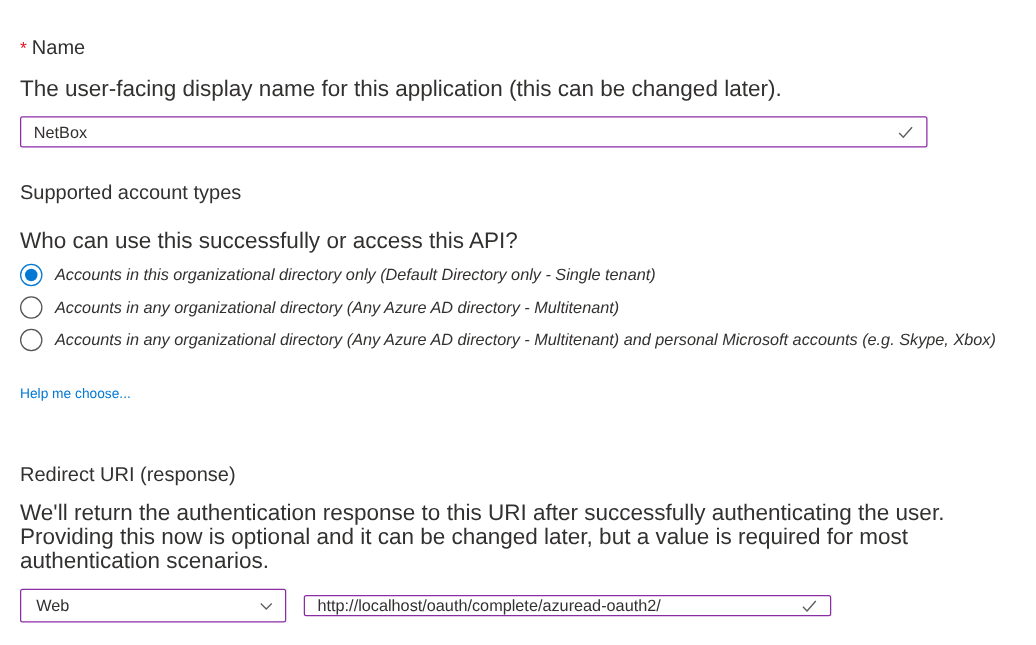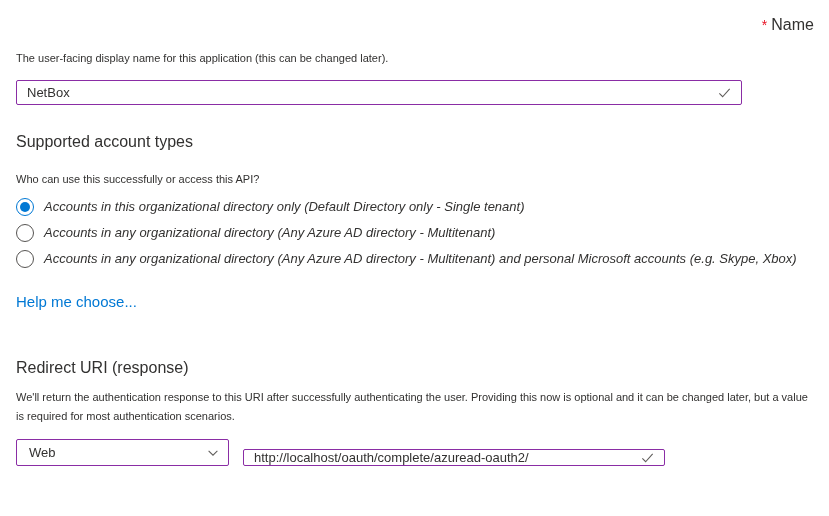--- a/index.html
+++ b/index.html
@@ -9,25 +9,25 @@
     background: #ffffff;
     font-family: "Liberation Sans", sans-serif;
     color: #323130;
     overflow: hidden;
   }
   .page { padding: 0 15px 0 16px; }
 
   .section-title {
     margin: 0; font-weight: 400; font-size: 16px; line-height: 21px; color: #323130;
   }
-  .name-title { margin-top: 14px; text-align: right; }
+  .name-title { margin-top: 28px; }
   .required-star { color: #e81123; margin-right: 4px; font-size: 14px; }
 
   .desc {
-    margin: 13px 0 0; font-size: 11px; line-height: 19px; color: #323130; max-width: 800px;
+    margin: 13px 0 0; font-size: 18px; line-height: 19px; color: #323130; max-width: 800px;
   }
 
   .textbox {
     position: relative;
     border: 1px solid #8a2da5;
     border-radius: 2px;
     background: #fff;
     display: flex; align-items: center;
   }
   .name-box { margin-top: 12px; height: 25px; width: 726px; }
@@ -55,27 +55,27 @@
     display: flex; align-items: center; justify-content: center;
     flex: 0 0 auto;
   }
   .radio-row.selected .radio-circle { border-color: #0078d4; }
   .radio-dot { width: 10px; height: 10px; border-radius: 50%; background: transparent; }
   .radio-row.selected .radio-dot { background: #0078d4; }
   .radio-label { margin-left: 10px; font-size: 13px; line-height: 18px; color: #323130; white-space: nowrap; }
 
   .help-link {
     display: inline-block; margin-top: 21px;
-    font-size: 15px; line-height: 18px; color: #0078d4; text-decoration: none; cursor: pointer;
+    font-size: 11px; line-height: 18px; color: #0078d4; text-decoration: none; cursor: pointer;
   }
 
   .redirect-title { margin-top: 46px; }
   .redirect-desc { margin-top: 10px; max-width: 800px; }
 
-  .uri-row { margin-top: 13px; display: flex; align-items: flex-end; }
+  .uri-row { margin-top: 13px; display: flex; align-items: center; }
   .platform-select {
     width: 213px; height: 27px; margin-right: 14px;
     padding: 0 8px 0 12px;
     display: flex; align-items: center; justify-content: space-between;
     border: 1px solid #8a2da5; border-radius: 2px; background: #fff;
     font-size: 13px; color: #323130; cursor: pointer;
   }
   .chevron-icon { width: 14px; height: 14px; display: flex; }
   .uri-box { width: 422px; height: 17px; }
 </style>

